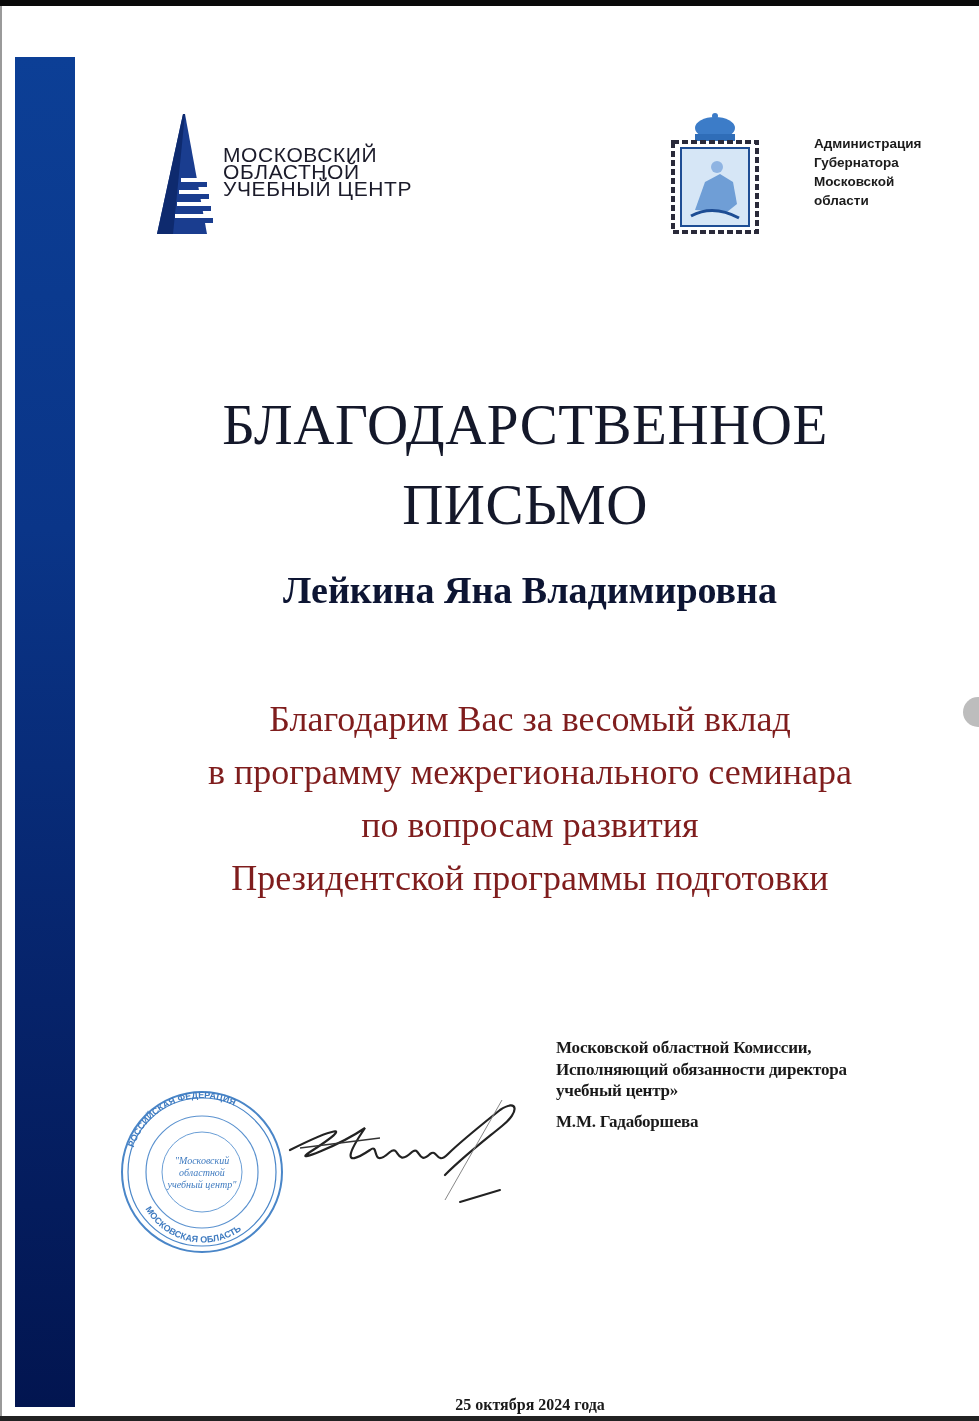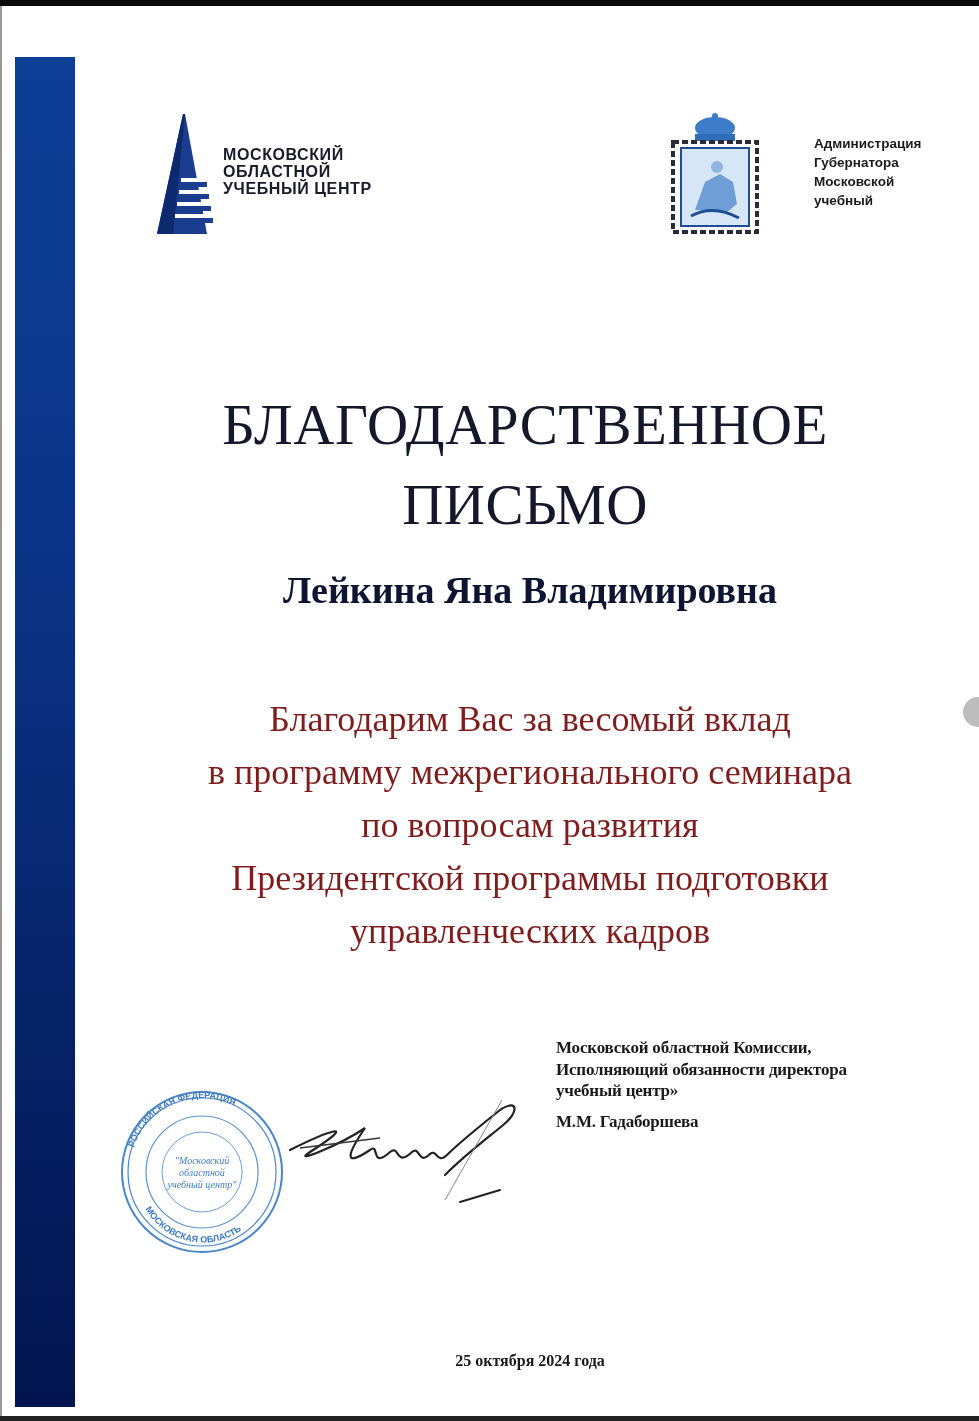--- a/index.html
+++ b/index.html
@@ -20,22 +20,22 @@
     position: absolute; left: 963px; top: 697px; width: 30px; height: 30px; border-radius: 50%;
     background: #bdbdbd;
   }
 
   
   .logo-left { position: absolute; left: 155px; top: 112px; width: 260px; height: 130px; }
   .logo-left svg { position: absolute; left: 0; top: 0; }
   .logo-left-text {
     position: absolute; left: 68px; top: 34px;
     font-family: "Liberation Sans", "DejaVu Sans", sans-serif;
-    font-size: 16px; line-height: 17px; letter-spacing: 0.6px; color: #1b1b2a;
-    font-weight: 700;
+    font-size: 21px; line-height: 17px; letter-spacing: 0.6px; color: #1b1b2a;
+    font-weight: 400;
   }
   .logo-left-text div { white-space: nowrap; }
 
   
   .logo-right { position: absolute; left: 665px; top: 112px; width: 290px; height: 130px; }
   .logo-right-text {
     position: absolute; left: 103px; top: 22px;
     font-family: "Liberation Sans", "DejaVu Sans", sans-serif;
     font-size: 13.5px; line-height: 19px; color: #1b1b1b; font-weight: 600;
   }
@@ -64,21 +64,21 @@
     font-size: 17px; line-height: 21.5px; color: #1a1a1a; font-weight: bold;
     letter-spacing: -0.2px;
   }
   .signer div { white-space: nowrap; }
   .signer-name { margin-top: 9px; }
 
   .stamp { position: absolute; left: 108px; top: 1078px; width: 200px; height: 180px; }
   .signature { position: absolute; left: 270px; top: 1090px; width: 270px; height: 130px; }
 
   .date {
-    position: absolute; left: 380px; width: 300px; top: 1352px; text-align: center;
+    position: absolute; left: 380px; width: 300px; top: 1396px; text-align: center;
     font-size: 16px; font-weight: bold; color: #1a1a1a; white-space: nowrap;
   }
 </style>
 </head>
 <body>
 
 <div class="top-bar"></div>
 <div class="left-edge"></div>
 <div class="bottom-bar"></div>
 <div class="blue-stripe"></div>
@@ -119,35 +119,34 @@
     <rect x="16" y="36" width="68" height="78" fill="#d6e6f6" stroke="#1e4d94" stroke-width="2"></rect>
 
     <path d="M30 98 L40 70 L55 62 L68 70 L72 92 L62 100 Z" fill="#6f9ed6"></path>
     <circle cx="52" cy="55" r="6" fill="#8fb4e2"></circle>
     <path d="M26 104 Q48 92 74 106" stroke="#1e4d94" stroke-width="3" fill="none"></path>
   </svg>
   <div class="logo-right-text">
     <div>Администрация</div>
     <div>Губернатора</div>
     <div>Московской</div>
-    <div>учебный</div>
+    <div>области</div>
   </div>
 </div>
 
 <div class="title title-1">БЛАГОДАРСТВЕННОЕ</div>
 <div class="title title-2">ПИСЬМО</div>
 
 <div class="recipient">Лейкина Яна Владимировна</div>
 
 <div class="message">
   <div>Благодарим Вас за весомый вклад</div>
   <div>в программу межрегионального семинара</div>
   <div>по вопросам развития</div>
   <div>Президентской программы подготовки</div>
-  <div>управленческих кадров</div>
 </div>
 
 <div class="stamp">
   <svg width="200" height="180" viewBox="0 0 200 180">
     <defs>
       <path id="arcTop" d="M22 92 A72 72 0 0 1 166 92"></path>
       <path id="arcBot" d="M30 110 A66 66 0 0 0 160 110"></path>
     </defs>
     <circle cx="94" cy="94" r="80" fill="none" stroke="#4a86c8" stroke-width="2"></circle>
     <circle cx="94" cy="94" r="74" fill="none" stroke="#4a86c8" stroke-width="1.2"></circle>

